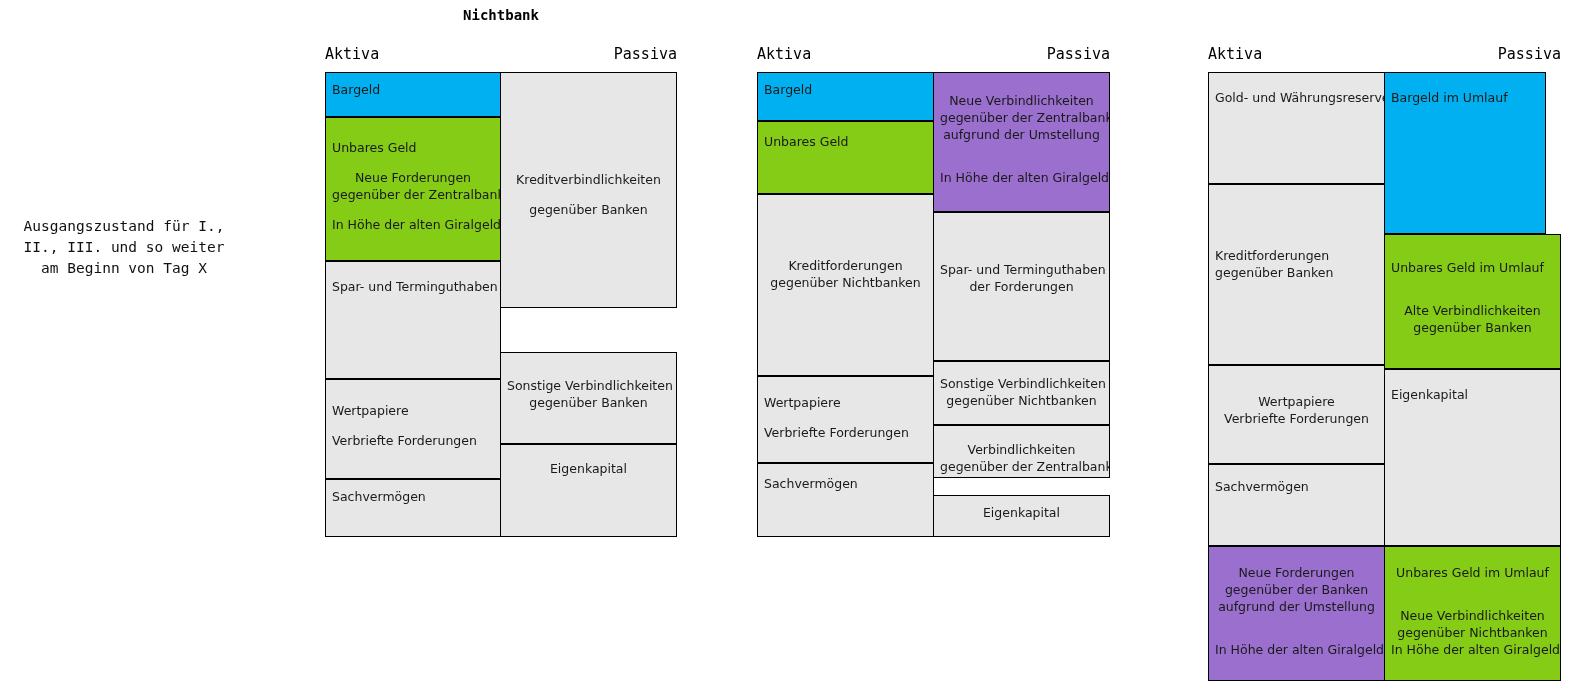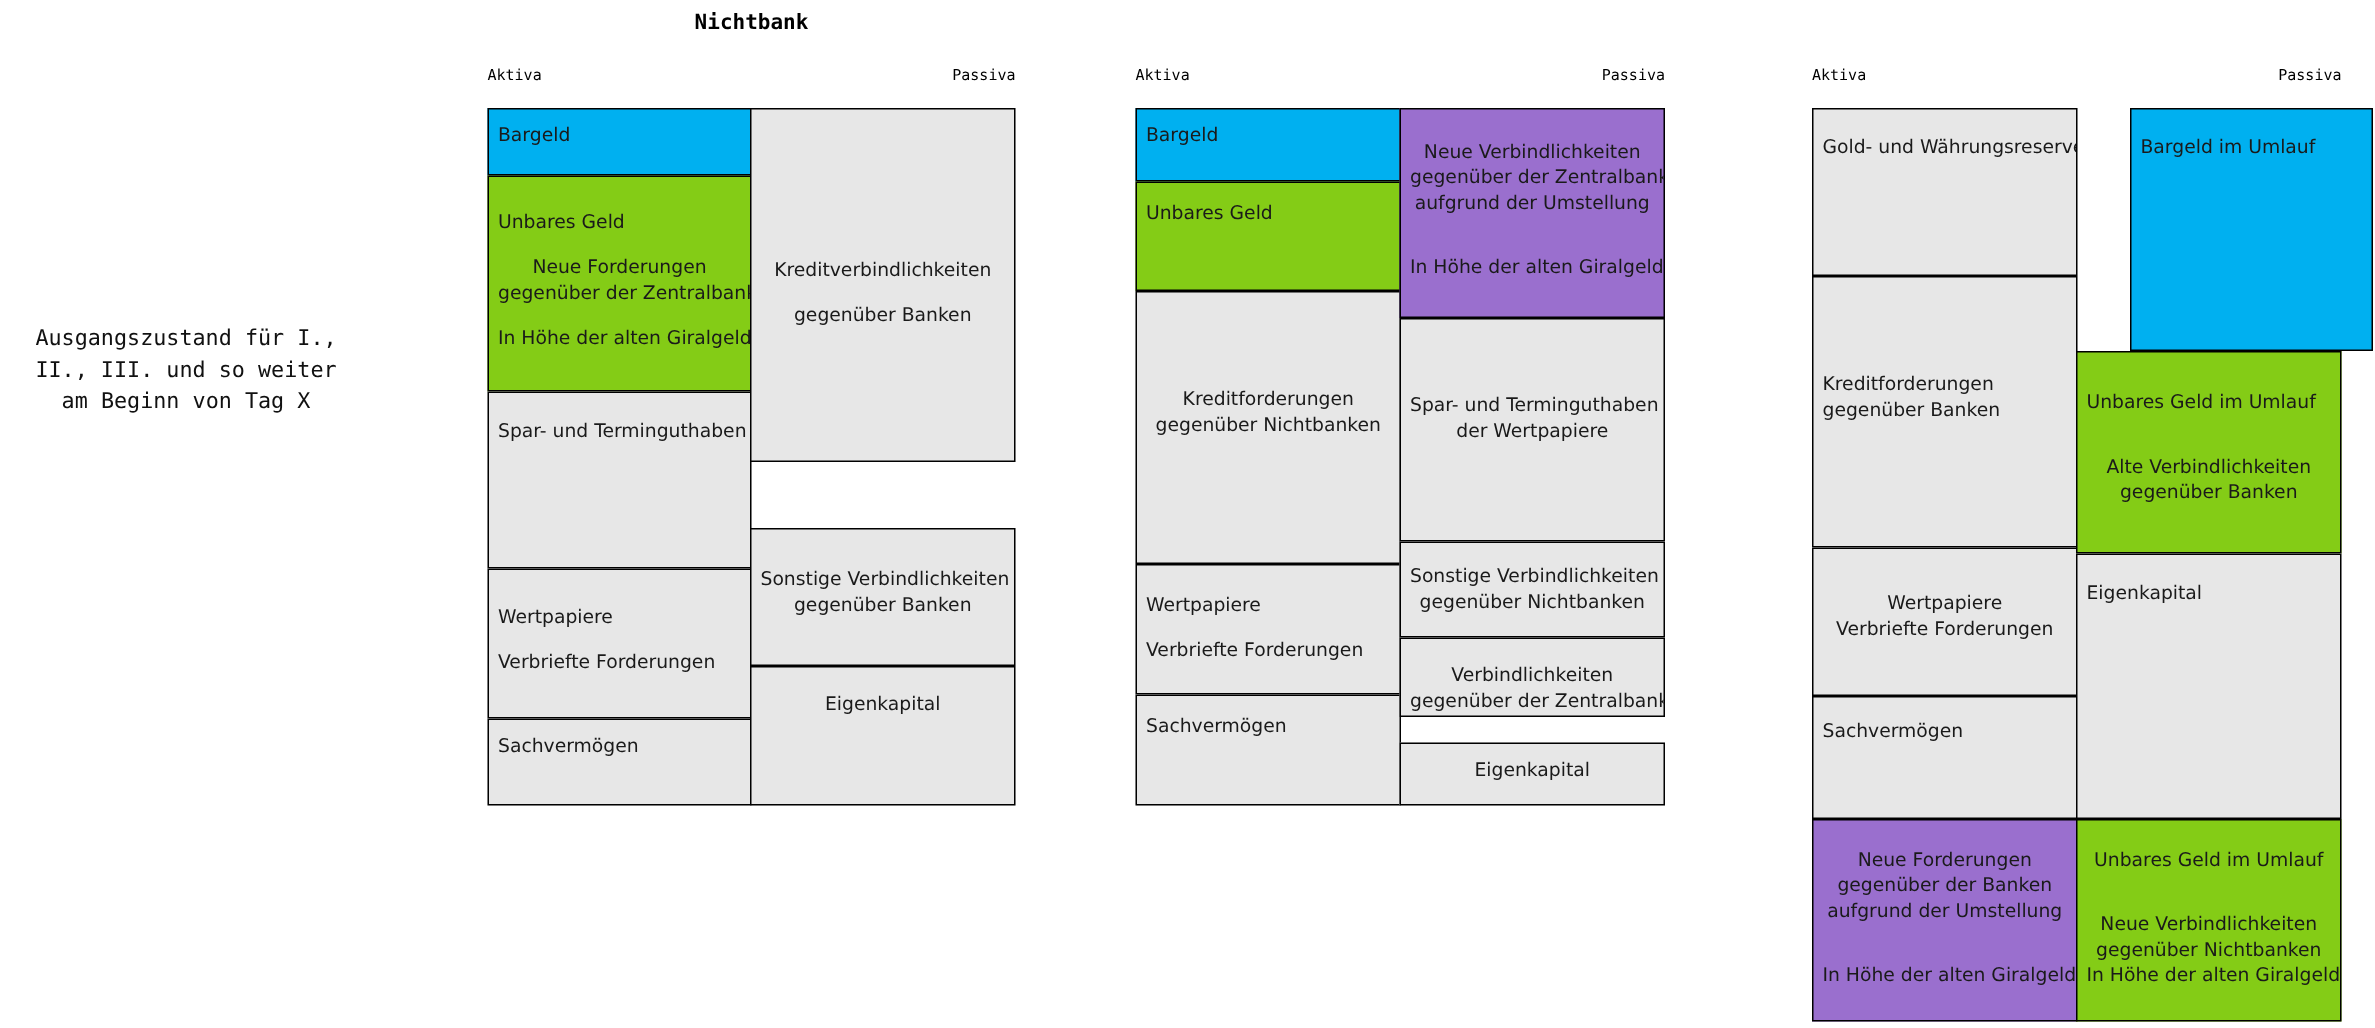--- a/index.html
+++ b/index.html
@@ -45,21 +45,21 @@
     font-family: "DejaVu Sans Mono", monospace;
     font-weight: bold;
     font-size: 14px;
     color: #000000;
     letter-spacing: 0px;
   }
   .col-label {
     position: absolute;
     top: 45px;
     font-family: "DejaVu Sans Mono", monospace;
-    font-size: 10px;
+    font-size: 15px;
     color: #000000;
   }
   .col-label.aktiva { left: 0px; }
   .col-label.passiva { right: 0px; }
   .cell {
     position: absolute;
     box-sizing: border-box;
     border: 1px solid #000000;
     display: flex;
     flex-direction: column;
@@ -187,21 +187,21 @@
           <div class="line center">gegenüber der Zentralbank</div>
           <div class="line center">aufgrund der Umstellung</div>
           <div class="spacer"></div>
           <div class="spacer"></div>
           <div class="line left">In Höhe der alten Giralgelder</div>
         </div>
       </div>
       <div class="cell fill-grey" style="left: 176px; width: 177px; top: 212px; height: 149px;">
         <div class="lines" style="padding-top: 48.3px;">
           <div class="line center">Spar- und Terminguthaben</div>
-          <div class="line center">der Wertpapiere</div>
+          <div class="line center">der Forderungen</div>
         </div>
       </div>
       <div class="cell fill-grey" style="left: 176px; width: 177px; top: 361px; height: 64px;">
         <div class="lines" style="padding-top: 12.6px;">
           <div class="line center">Sonstige Verbindlichkeiten</div>
           <div class="line center">gegenüber Nichtbanken</div>
         </div>
       </div>
       <div class="cell fill-grey" style="left: 176px; width: 177px; top: 425px; height: 53px;">
         <div class="lines" style="padding-top: 15.12px;">
@@ -243,21 +243,21 @@
       <div class="cell fill-purple" style="left: 0px; width: 177px; top: 546px; height: 135px;">
         <div class="lines" style="padding-top: 17.22px;">
           <div class="line center">Neue Forderungen</div>
           <div class="line center">gegenüber der Banken</div>
           <div class="line center">aufgrund der Umstellung</div>
           <div class="spacer"></div>
           <div class="spacer"></div>
           <div class="line center">In Höhe der alten Giralgelder</div>
         </div>
       </div>
-      <div class="cell fill-cyan" style="left: 176px; width: 162px; top: 72px; height: 162px; margin-left: 36px;">
+      <div class="cell fill-cyan" style="left: 176px; width: 162px; top: 72px; height: 162px;">
         <div class="lines" style="padding-top: 16px;">
           <div class="line left">Bargeld im Umlauf</div>
         </div>
       </div>
       <div class="cell fill-blue" style="left: 176px; width: 177px; top: 234px; height: 135px;">
         <div class="lines" style="padding-top: 24.36px;">
           <div class="line left">Unbares Geld im Umlauf</div>
           <div class="spacer"></div>
           <div class="spacer"></div>
           <div class="line center">Alte Verbindlichkeiten</div>

